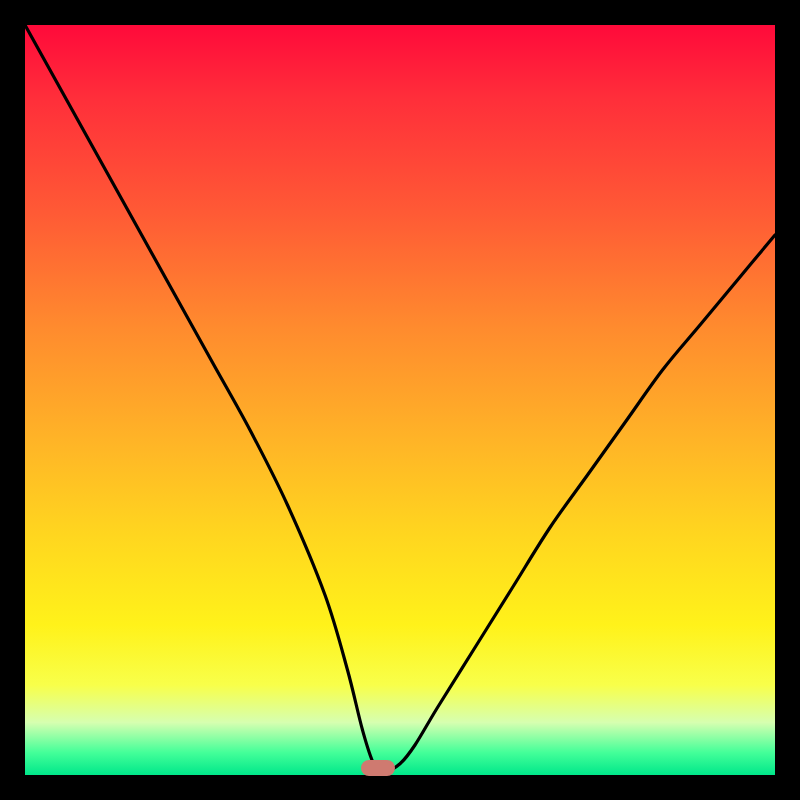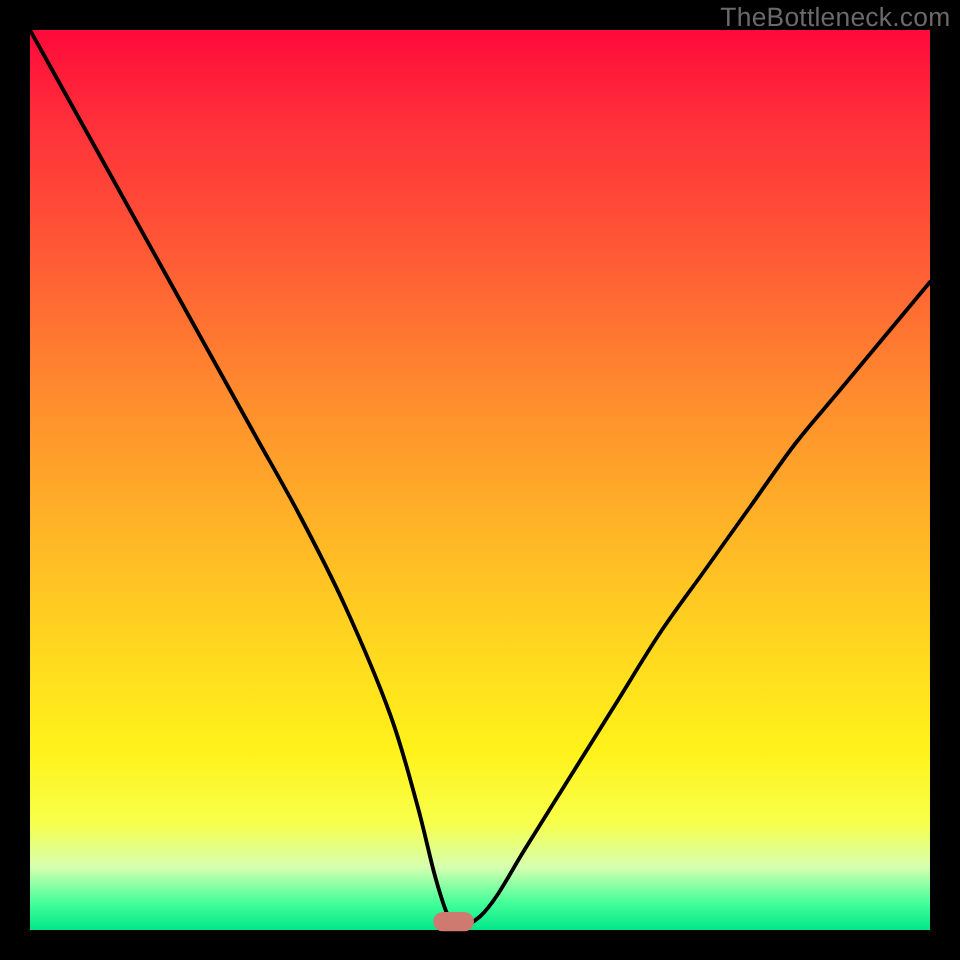--- a/index.html
+++ b/index.html
@@ -62,21 +62,20 @@
     border-radius: 8px;
     background: #cf7a70;
     transform: translate(-50%, -50%);
   }
 </style>
 </head>
 <body>
 
 <div class="chart-wrap">
 
-  <div class="watermark">TheBottleneck.com</div>
 
   <div class="plot-area">
     <svg class="curve" viewBox="0 0 750 750" preserveAspectRatio="none">
       <path id="curve-path" fill="none" stroke="#000000" stroke-width="3.2" stroke-linecap="round" stroke-linejoin="round" d="M 0.00 0.00 C 6.25 11.25, 25.00 45.00, 37.50 67.50 C 50.00 90.00, 62.50 112.50, 75.00 135.00 C 87.50 157.50, 100.00 180.00, 112.50 202.50 C 125.00 225.00, 137.50 247.50, 150.00 270.00 C 162.50 292.50, 175.00 315.00, 187.50 337.50 C 200.00 360.00, 212.50 381.25, 225.00 405.00 C 237.50 428.75, 250.00 452.50, 262.50 480.00 C 275.00 507.50, 290.00 542.50, 300.00 570.00 C 310.00 597.50, 316.25 622.50, 322.50 645.00 C 328.75 667.50, 333.13 689.38, 337.50 705.00 C 341.88 720.63, 345.00 731.88, 348.75 738.75 C 352.50 745.63, 355.63 746.25, 360.00 746.25 C 364.38 746.25, 370.00 743.13, 375.00 738.75 C 380.00 734.38, 383.75 729.38, 390.00 720.00 C 396.25 710.63, 402.50 698.75, 412.50 682.50 C 422.50 666.25, 437.50 642.50, 450.00 622.50 C 462.50 602.50, 475.00 582.50, 487.50 562.50 C 500.00 542.50, 512.50 521.25, 525.00 502.50 C 537.50 483.75, 550.00 467.50, 562.50 450.00 C 575.00 432.50, 587.50 415.00, 600.00 397.50 C 612.50 380.00, 625.00 361.25, 637.50 345.00 C 650.00 328.75, 662.50 315.00, 675.00 300.00 C 687.50 285.00, 700.00 270.00, 712.50 255.00 C 725.00 240.00, 743.75 217.50, 750.00 210.00"></path>
     </svg>
     <div id="minimum-marker" class="marker" style="left: 352.5px; top: 742.5px; background: rgb(207, 122, 112);"></div>
   </div>
 
 </div>
 

